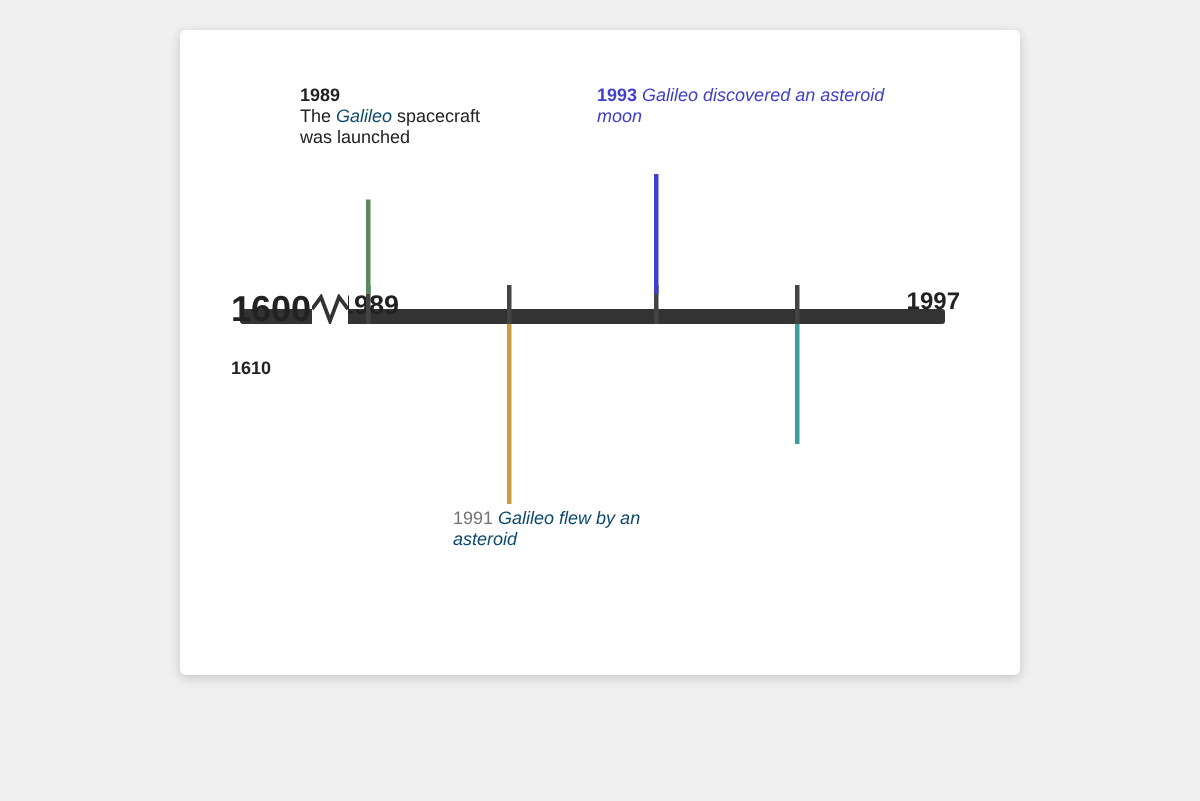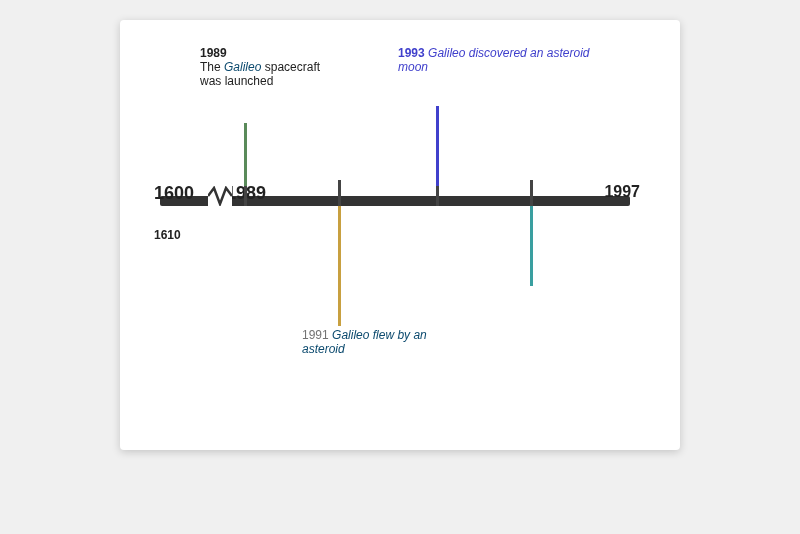--- a/index.html
+++ b/index.html
@@ -11,21 +11,21 @@
       overflow: hidden;
     }
     .card {
       background: #fff;
       width: 560px;
       min-height: 430px;
       margin: 20px auto;
       border-radius: 4px;
       box-shadow: 0 2px 8px rgba(0,0,0,0.18);
       position: relative;
-      padding: 8px 20px 30px 20px;
+      padding: 18px 20px 30px 20px;
     }
 
     
     .timeline-area {
       position: relative;
       width: 100%;
       height: 380px;
     }
 
     
@@ -124,21 +124,21 @@
     </div>
 
     <div class="timeline-bar"></div>
 
     <div style="position:absolute; top:158px; left:68px; width:24px; height:20px; background:#fff; z-index:3;">
       <svg width="24" height="20">
         <polyline points="0,10 6,2 12,18 18,2 24,10" stroke="#333" stroke-width="2.5" fill="none"></polyline>
       </svg>
     </div>
 
-    <div class="year-label" style="left: 14px; font-size:18px;">
+    <div class="year-label" style="left: 14px; font-size:24px;">
       <span>1600</span>
     </div>
 
     <div class="year-label" style="left: 86px; font-size:18px;">1989</div>
 
     <div class="year-label" style="right: 20px; left:auto; font-size:16px;">
       <span>1997</span>
     </div>
 
     <div class="tick" style="left: 104px; top: 152px; height: 26px;"></div>

